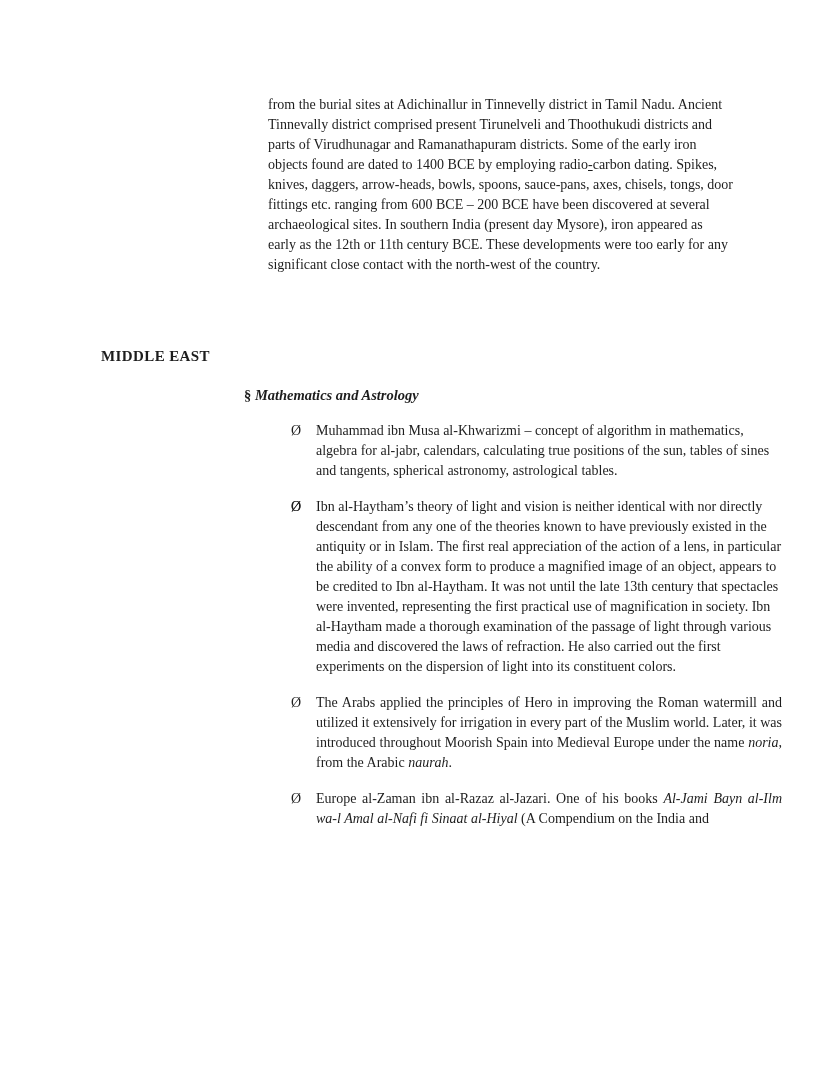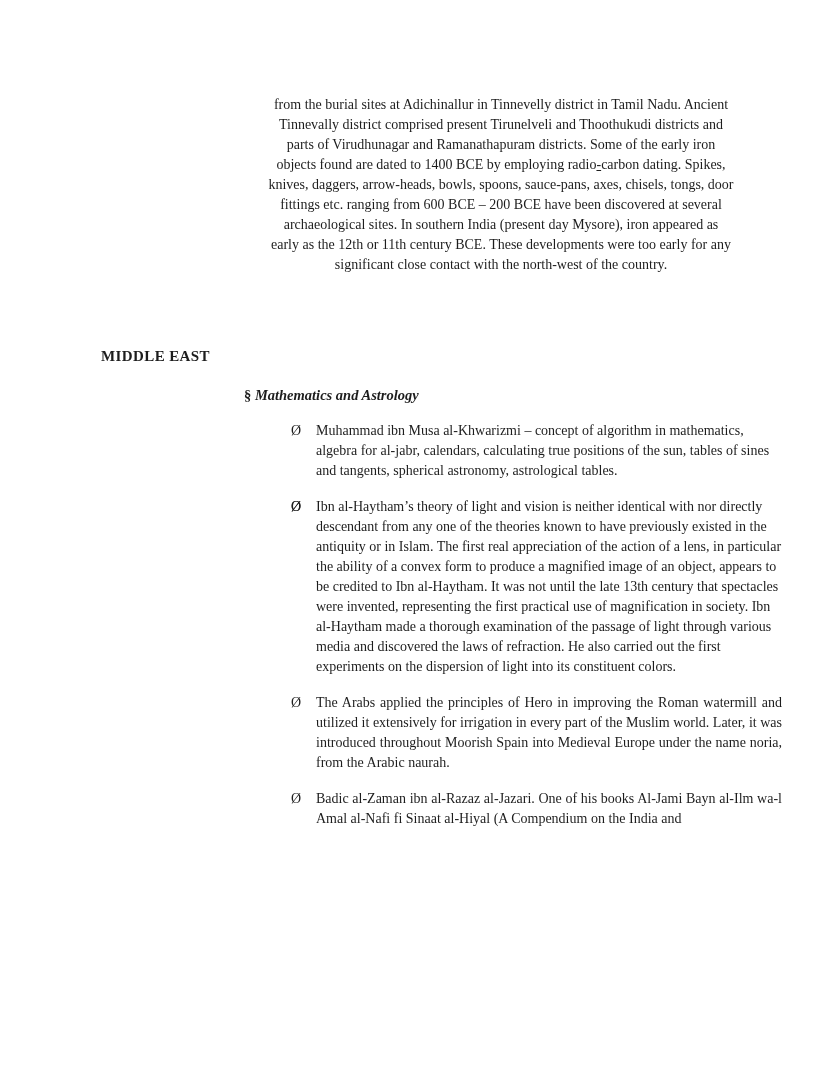--- a/index.html
+++ b/index.html
@@ -16,21 +16,21 @@
     font-family: "Liberation Serif", "DejaVu Serif", serif;
     font-size: 14px;
     line-height: 20px;
     overflow: hidden;
   }
   .intro-paragraph {
     position: absolute;
     left: 268px;
     top: 95px;
     width: 466px;
-    text-align: center;
+    text-align: left;
   }
   .section-heading {
     position: absolute;
     left: 101px;
     top: 346px;
     font-weight: bold;
     font-size: 15px;
     letter-spacing: 0.4px;
   }
   .subsections {
@@ -62,30 +62,30 @@
   .bullet.justify {
     text-align: justify;
   }
   .bullet-marker {
     position: absolute;
     left: 0;
     top: 0;
     width: 25px;
     font-style: normal;
   }
-  .run.i { }
+  .run.i { font-style: italic; }
   .run.u { text-decoration: underline; }
 </style>
 </head>
 <body>
 
 <div class="page">
   <div class="intro-paragraph"><span class="run n">from the burial sites at Adichinallur in Tinnevelly district in Tamil Nadu. Ancient Tinnevally district comprised present Tirunelveli and Thoothukudi districts and parts of Virudhunagar and Ramanathapuram districts. Some of the early iron objects found are dated to 1400 BCE by employing radio</span><span class="run u">-</span><span class="run n">carbon dating. Spikes, knives, daggers, arrow-heads, bowls, spoons, sauce-pans, axes, chisels, tongs, door fittings etc. ranging from 600 BCE – 200 BCE have been discovered at several archaeological sites. In southern India (present day Mysore), iron appeared as early as the 12th or 11th century BCE. These developments were too early for any significant close contact with the north-west of the country.</span></div>
   <div class="section-heading">MIDDLE EAST</div>
   <div class="subsections">
       <div class="subsection-title"><span class="marker">§</span> <span class="title-text">Mathematics and Astrology</span></div>
       <div class="bullet"><span class="bullet-marker">Ø</span><span class="run n">Muhammad ibn Musa al-Khwarizmi – concept of algorithm in mathematics, algebra for al-jabr, calendars, calculating true positions of the sun, tables of sines and tangents, spherical astronomy, astrological tables.</span></div>
       <div class="bullet"><span class="bullet-marker">Ø</span></div>
       <div class="bullet"><span class="bullet-marker">Ø</span><span class="run n">Ibn al-Haytham’s theory of light and vision is neither identical with nor directly descendant from any one of the theories known to have previously existed in the antiquity or in Islam. The first real appreciation of the action of a lens, in particular the ability of a convex form to produce a magnified image of an object, appears to be credited to Ibn al-Haytham. It was not until the late 13th century that spectacles were invented, representing the first practical use of magnification in society. Ibn al-Haytham made a thorough examination of the passage of light through various media and discovered the laws of refraction. He also carried out the first experiments on the dispersion of light into its constituent colors.</span></div>
       <div class="bullet justify"><span class="bullet-marker">Ø</span><span class="run n">The Arabs applied the principles of Hero in improving the Roman watermill and utilized it extensively for irrigation in every part of the Muslim world. Later, it was introduced throughout Moorish Spain into Medieval Europe under the name </span><span class="run i">noria</span><span class="run n">, from the Arabic </span><span class="run i">naurah</span><span class="run n">.</span></div>
-      <div class="bullet justify"><span class="bullet-marker">Ø</span><span class="run n">Badic al-Zaman ibn al-Razaz al-Jazari. One of his books </span><span class="run i">Al-Jami Bayn al-Ilm wa-l Amal al-Nafi fi Sinaat al-Hiyal</span><span class="run n"> (A Compendium on the India and</span></div>
+      <div class="bullet justify"><span class="bullet-marker">Ø</span><span class="run n">Europe al-Zaman ibn al-Razaz al-Jazari. One of his books </span><span class="run i">Al-Jami Bayn al-Ilm wa-l Amal al-Nafi fi Sinaat al-Hiyal</span><span class="run n"> (A Compendium on the India and</span></div>
     </div>
 </div>
 
 </body></html>

